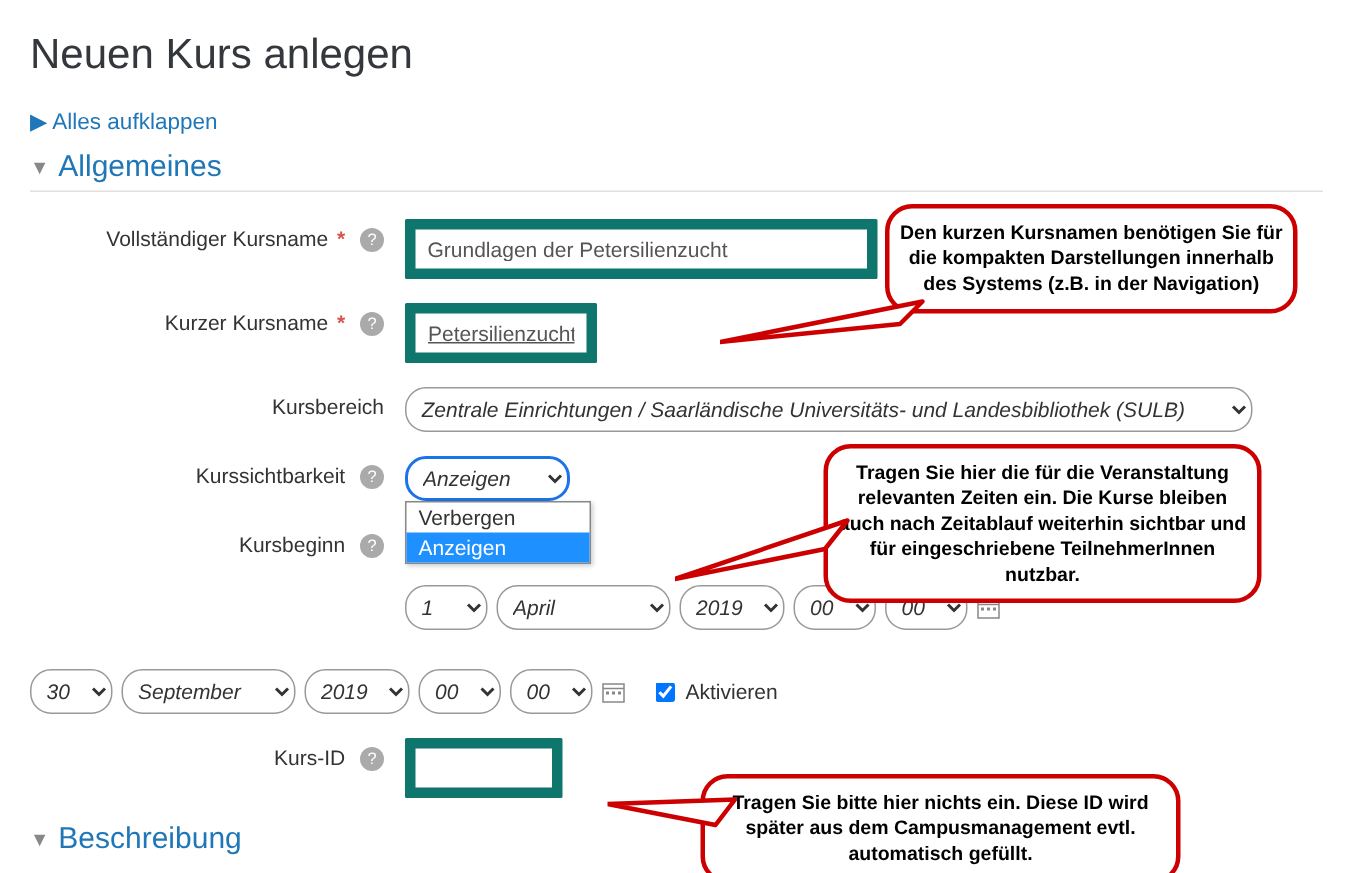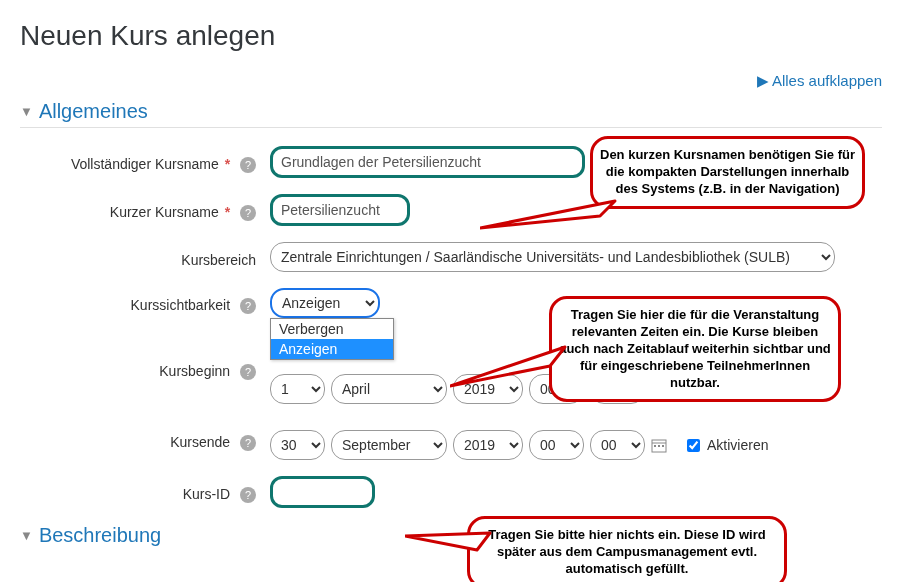--- a/index.html
+++ b/index.html
@@ -12,21 +12,21 @@
     background: #fff;
     font-size: 14px;
   }
   h1 {
     font-size: 28px;
     font-weight: 400;
     color: #34383c;
     margin: 0 0 20px 0;
   }
   .expand-all {
-    text-align: right;
+    text-align: left;
     margin-bottom: 6px;
   }
   .expand-all a {
     color: #1f77b8;
     text-decoration: none;
     font-size: 15px;
     cursor: pointer;
   }
   .section-header {
     display: flex;
@@ -43,21 +43,21 @@
     font-size: 13px;
   }
   .section-header h2 {
     font-size: 20px;
     font-weight: 400;
     color: #1f77b8;
     margin: 0;
   }
   .form-row {
     display: flex;
-    align-items: center;
+    align-items: flex-start;
     margin-bottom: 16px;
     position: relative;
   }
   .label-col {
     width: 250px;
     text-align: right;
     padding-right: 14px;
     padding-top: 5px;
     color: #333;
   }
@@ -82,37 +82,38 @@
   }
   .field-col {
     flex: 1;
     display: flex;
     flex-wrap: wrap;
     align-items: center;
     gap: 6px;
     position: relative;
   }
   input[type="text"] {
-    border: 3px solid #0f766e;
+    border: 7px solid #0f766e;
     padding: 5px 8px;
     font-size: 14px;
     color: #555;
-    border-radius: 12px;
+    border-radius: 1px;
   }
   .wide { width: 315px; }
-  .short { width: 140px; }
+  .short { width: 128px; text-decoration: underline; }
   .tiny { width: 105px; }
   select {
     border: 1px solid #999;
     padding: 4px 6px;
     font-size: 14px;
     background: #fff;
     color: #333;
     border-radius: 14px;
     height: 30px;
+    font-style: italic;
   }
   .visibility-wrap { position: relative; }
   .visibility-select {
     border: 2px solid #1a73e8;
     width: 110px;
   }
   .dropdown-open {
     position: absolute;
     top: 30px;
     left: 0;
@@ -265,24 +266,20 @@
               <rect x="3" y="8" width="2" height="2" fill="#888"></rect>
               <rect x="7" y="8" width="2" height="2" fill="#888"></rect>
               <rect x="11" y="8" width="2" height="2" fill="#888"></rect>
             </svg>
         </span>
       </div>
     </div>
   </div>
 
   <div class="form-row">
-    <div class="label-col">
-      <span>Kursende</span>
-      <span class="help-icon">?</span>
-    </div>
     <div class="field-col">
       <div style="height:4px; width:100%;"></div>
       <div class="date-group">
         <select class="day"><option>30</option></select>
         <select class="month"><option>September</option></select>
         <select class="year"><option>2019</option></select>
         <select class="hm"><option>00</option></select>
         <select class="hm"><option>00</option></select>
         <span class="cal-icon">
           <svg viewBox="0 0 16 16" width="16" height="16">

